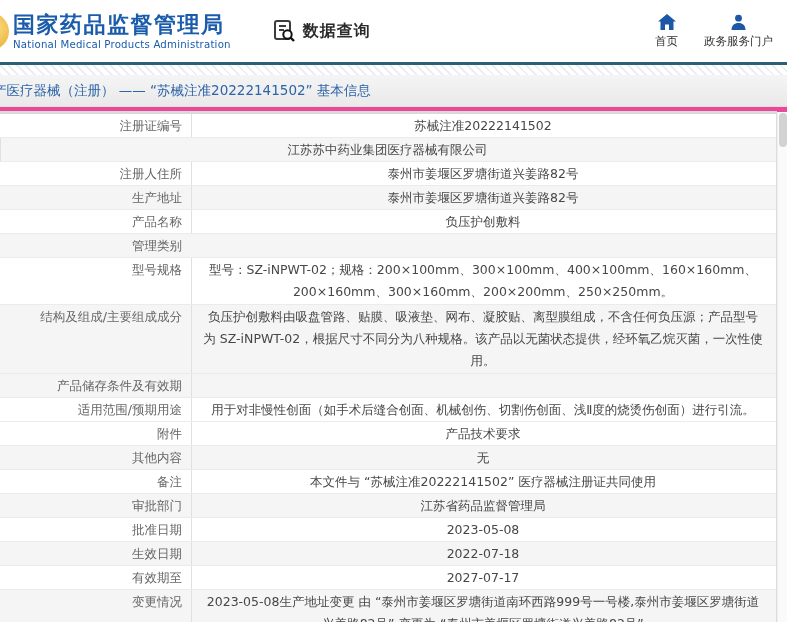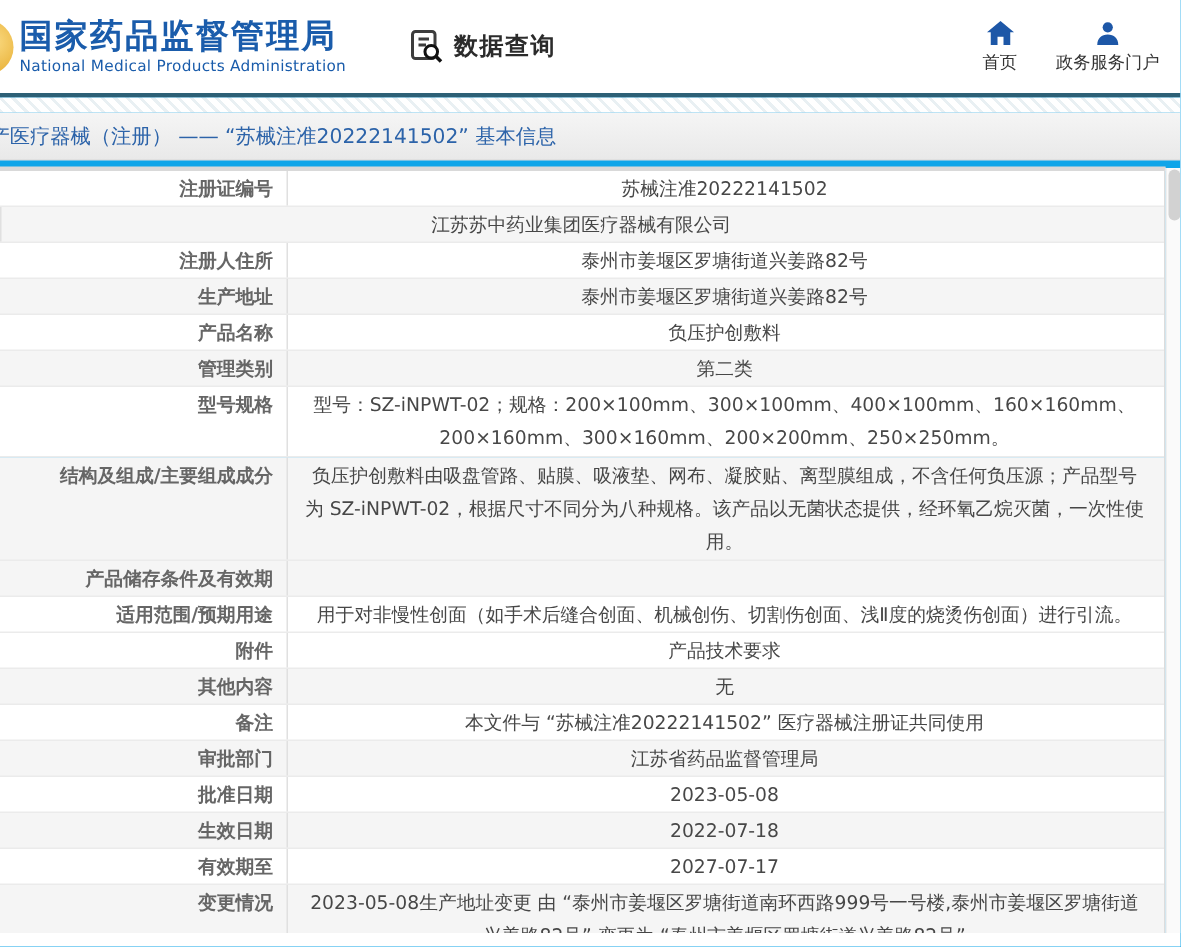--- a/index.html
+++ b/index.html
@@ -1,19 +1,19 @@
 <!DOCTYPE html>
 <html><head>
 <meta charset="utf-8">
 <title>数据查询</title>
 <style>
   * { box-sizing: border-box; margin: 0; padding: 0; }
   html,body { background:#fff; }
   body { font-family: "DejaVu Sans", "Liberation Sans", sans-serif; }
-  .page { position: relative; width: 787px; height: 622px; background: #0ea5e9; overflow: hidden; }
+  .page { position: relative; width: 787px; height: 622px; background: #ec4899; overflow: hidden; }
 
   
   .header { position: relative; height: 62px; display: flex; align-items: center; background: #fff; }
   .logo-sliver { position: absolute; left: -28px; top: 13px; width: 37px; height: 37px;
     border-radius: 50%; background: radial-gradient(circle at 62% 40%, #fbdc84, #e9b23a 70%, #d99f28); }
   .org-block { margin-left: 13px; line-height: 1; }
   .org-cn { color: #1a5cab; font-size: 22px; font-weight: bold; letter-spacing: 1.5px; line-height: 25px; }
   .org-en { color: #1a5cab; font-size: 10.2px; margin-top: 3px; letter-spacing: 0.2px; }
   .module { display: flex; align-items: center; margin-left: 40px; gap: 6px; cursor: pointer; }
   .module-label { font-size: 16px; color: #2b2b2b; font-weight: bold; letter-spacing: 1px; }
@@ -28,21 +28,21 @@
     overflow: hidden; border-bottom: 1px solid #e0e0e0; }
   .breadcrumb-text { color: #2c63a9; font-size: 13.5px; margin-left: -7px; white-space: nowrap; }
 
   
   .table-wrap { margin-top: 4px; width: 777px; border-top: 3px solid #d9d9d9;
     border-bottom: 1px solid #d9d9d9; border-right: 1px solid #dcdcdc; }
   .row { display: flex; border-bottom: 1px solid #ebebeb; background: #fff; }
   .row:last-child { border-bottom: none; }
   .row.alt { background: #f5f5f5; }
   .cell-label { flex: 0 0 191px; width: 191px; text-align: right; padding: 0 9px 0 4px;
-    color: #666; font-size: 12.5px; line-height: 23px; font-weight: bold; }
+    color: #666; font-size: 12.5px; line-height: 23px; }
   .cell-value { flex: 1; border-left: 1px solid #e0e0e0; padding: 0 12px 0 10px;
     color: #474747; font-size: 12.5px; line-height: 23px; min-height: 23px; text-align: center; }
   .row.multi .cell-label, .row.multi .cell-value { line-height: 22px; padding-top: 1px; padding-bottom: 1px; }
 
   
   .scrollbar { position: absolute; right: 0; top: 112px; width: 10px; height: 519px;
     background: #fafafa; border-left: 1px solid #efefef; }
   .scroll-thumb { margin: 1px auto 0; width: 8px; height: 34px; background: #d2d2d2; border-radius: 4px; }
 
   svg { display: block; }
@@ -113,21 +113,20 @@
       <div class="row alt">
       <div class="cell-label">生产地址</div>
       <div class="cell-value">泰州市姜堰区罗塘街道兴姜路82号</div>
     </div>
       <div class="row">
       <div class="cell-label">产品名称</div>
       <div class="cell-value">负压护创敷料</div>
     </div>
       <div class="row alt">
       <div class="cell-label">管理类别</div>
-      <div class="cell-value">第二类</div>
     </div>
       <div class="row multi">
       <div class="cell-label">型号规格</div>
       <div class="cell-value">型号：SZ-iNPWT-02；规格：200×100mm、300×100mm、400×100mm、160×160mm、200×160mm、300×160mm、200×200mm、250×250mm。</div>
     </div>
       <div class="row alt multi">
       <div class="cell-label">结构及组成/主要组成成分</div>
       <div class="cell-value">负压护创敷料由吸盘管路、贴膜、吸液垫、网布、凝胶贴、离型膜组成，不含任何负压源；产品型号为 SZ-iNPWT-02，根据尺寸不同分为八种规格。该产品以无菌状态提供，经环氧乙烷灭菌，一次性使用。</div>
     </div>
       <div class="row alt">

